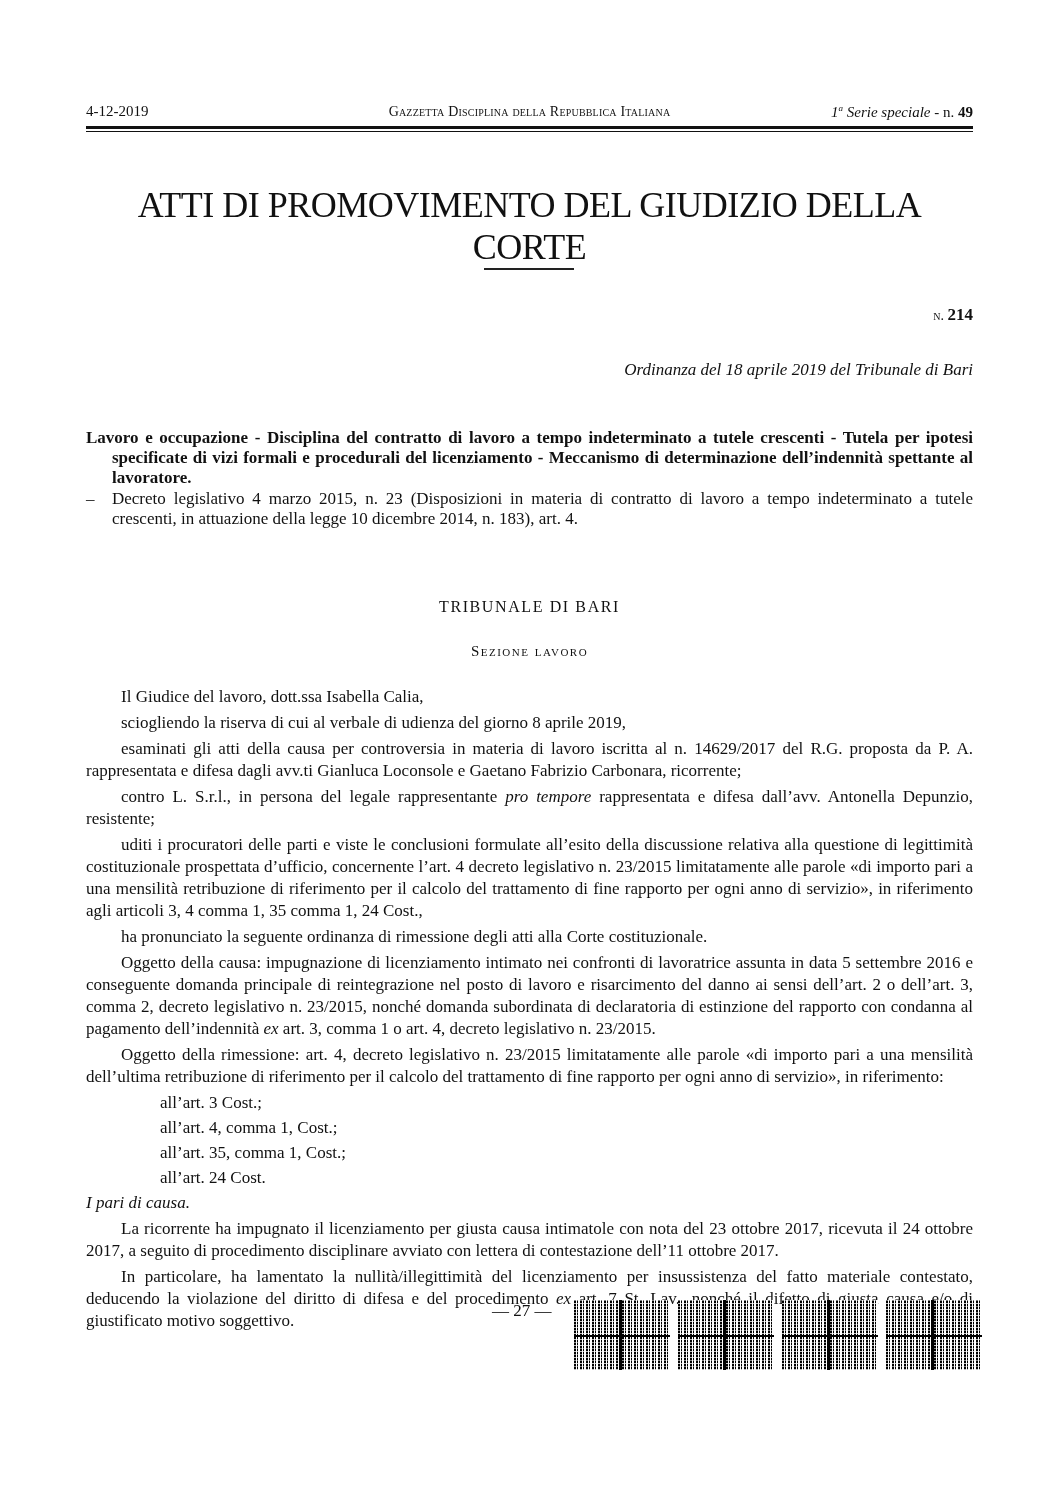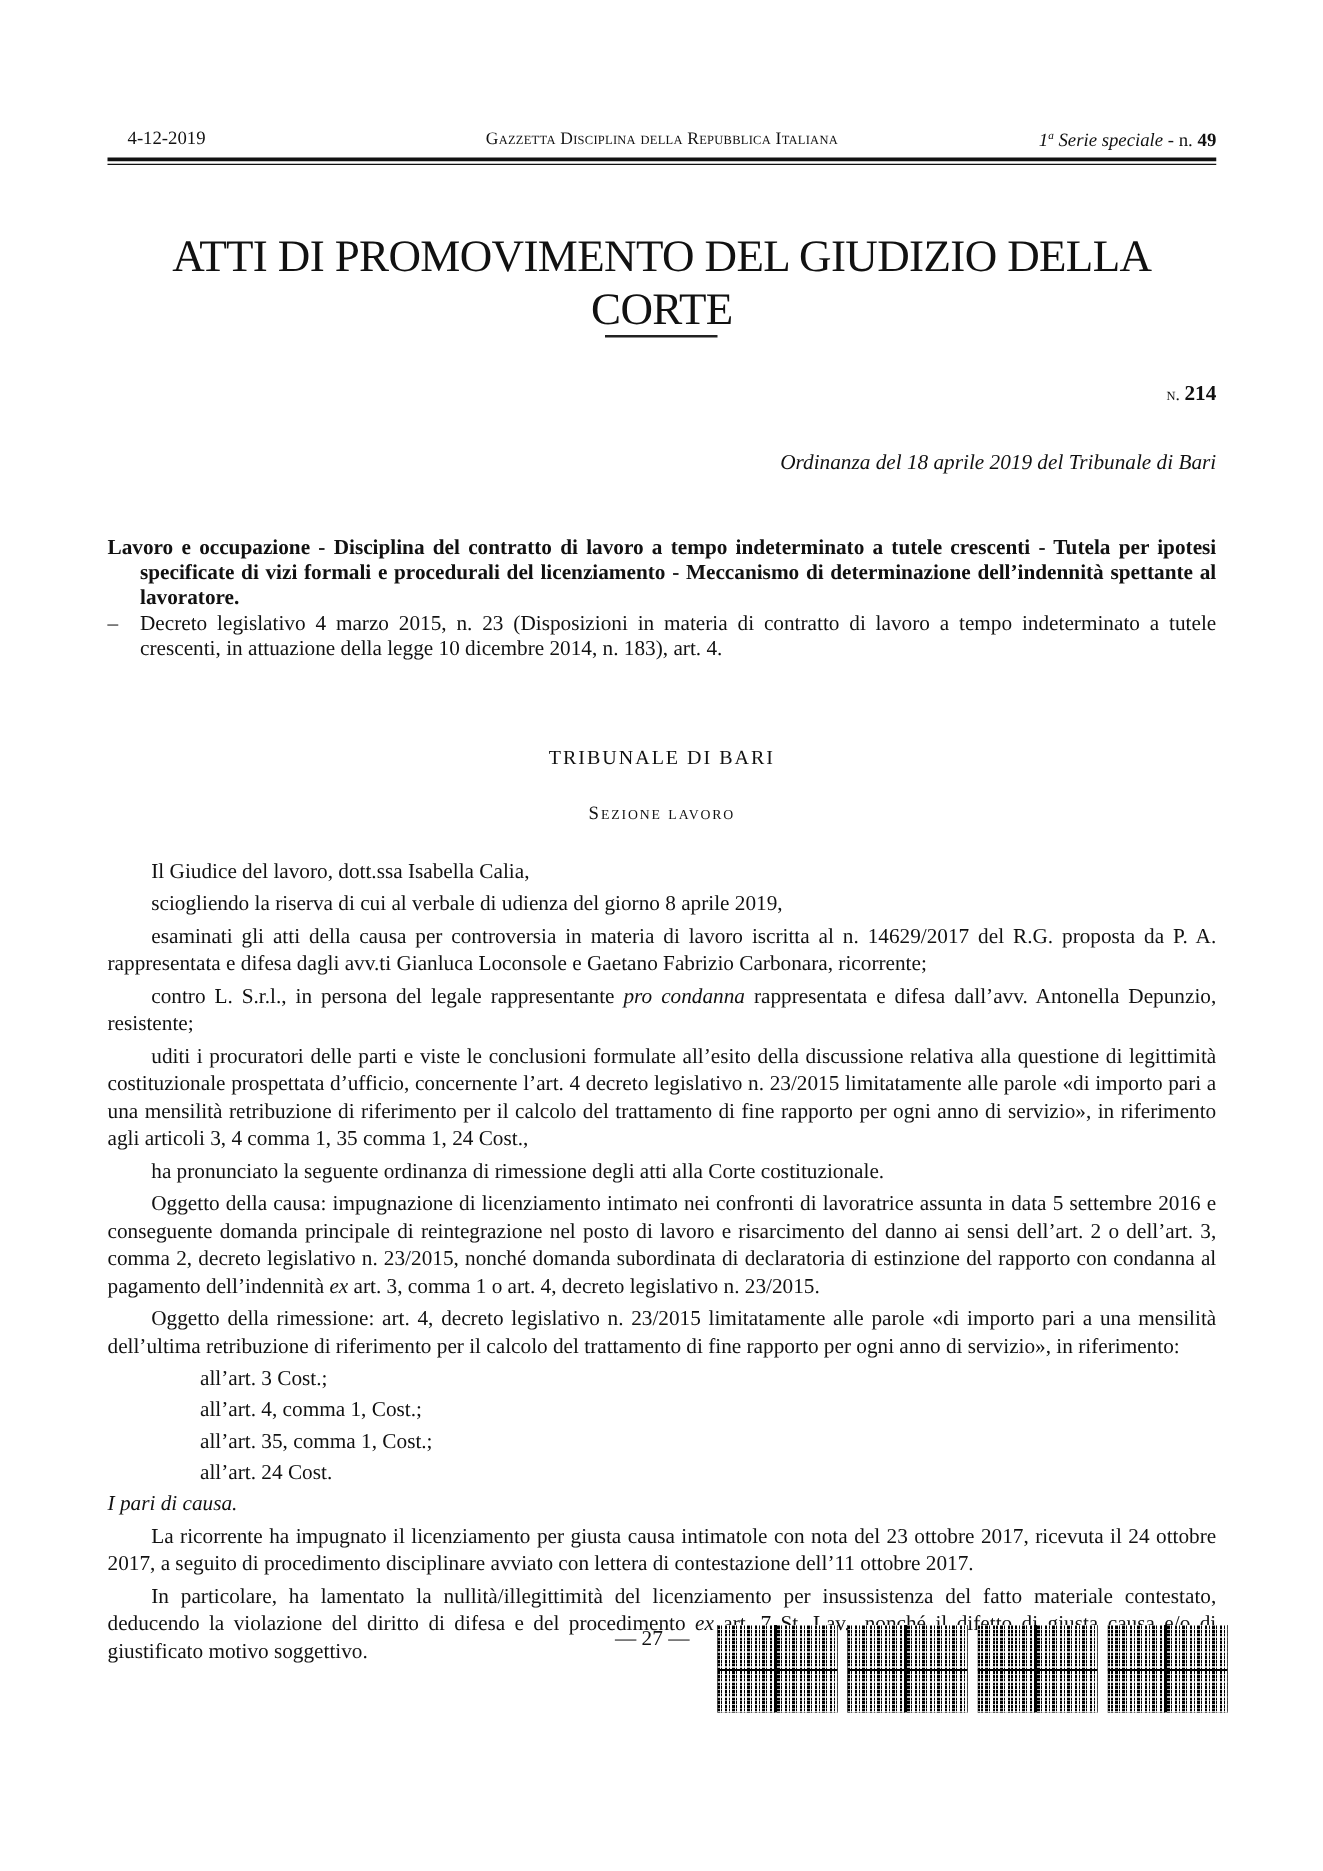--- a/index.html
+++ b/index.html
@@ -2,21 +2,21 @@
 <html><head>
 <meta charset="utf-8">
 <style>
   html, body { margin: 0; padding: 0; background: #ffffff; }
   body { width: 1058px; height: 1497px; position: relative; overflow: hidden;
          font-family: "Liberation Serif", "DejaVu Serif", serif; color: #111; }
   .page { position: absolute; left: 86px; top: 0; width: 887px; }
 
   
   .hdr { position: absolute; top: 103px; left: 0; width: 887px; height: 22px; font-size: 15px; }
-  .hdr .date { position: absolute; left: 0; top: 0; margin-left: 16px; }
+  .hdr .date { position: absolute; left: 0; top: 0; }
   .hdr .gaz { position: absolute; left: 0; width: 887px; text-align: center; top: 1px; font-variant: small-caps; font-size: 14px; letter-spacing: 0.2px; }
   .hdr .serie { position: absolute; right: 0; top: 0; }
   .hdr .serie i { font-style: italic; }
   .hdr .serie b { font-weight: bold; }
   .rule1 { position: absolute; top: 126px; left: 0; width: 887px; height: 3px; background: #111; }
   .rule2 { position: absolute; top: 131px; left: 0; width: 887px; height: 1px; background: #111; }
 
   .title { position: absolute; top: 184px; left: 0; width: 887px; text-align: center; font-size: 36px; letter-spacing: -0.5px; }
   .shortrule { position: absolute; top: 268px; left: 398px; width: 90px; height: 2px; background: #222; }
   .num { position: absolute; top: 305px; left: 0; width: 887px; text-align: right; font-size: 17px; }
@@ -83,21 +83,21 @@
     </div>
   </div>
 
   <div class="court">TRIBUNALE DI BARI</div>
   <div class="sez">Sezione lavoro</div>
 
   <div class="body">
     <p>Il Giudice del lavoro, dott.ssa Isabella Calia,</p>
     <p>sciogliendo la riserva di cui al verbale di udienza del giorno 8 aprile 2019,</p>
     <p>esaminati gli atti della causa per controversia in materia di lavoro iscritta al n. 14629/2017 del R.G. proposta da P. A. rappresentata e difesa dagli avv.ti Gianluca Loconsole e Gaetano Fabrizio Carbonara, ricorrente;</p>
-    <p><span>contro L. S.r.l., in persona del legale rappresentante </span><i>pro condanna</i><span> rappresentata e difesa dall’avv. Antonella Depunzio, resistente;</span></p>
+    <p><span>contro L. S.r.l., in persona del legale rappresentante </span><i>pro tempore</i><span> rappresentata e difesa dall’avv. Antonella Depunzio, resistente;</span></p>
     <p>uditi i procuratori delle parti e viste le conclusioni formulate all’esito della discussione relativa alla questione di legittimità costituzionale prospettata d’ufficio, concernente l’art. 4 decreto legislativo n. 23/2015 limitatamente alle parole «di importo pari a una mensilità retribuzione di riferimento per il calcolo del trattamento di fine rapporto per ogni anno di servizio», in riferimento agli articoli 3, 4 comma 1, 35 comma 1, 24 Cost.,</p>
     <p>ha pronunciato la seguente ordinanza di rimessione degli atti alla Corte costituzionale.</p>
     <p><span>Oggetto della causa: impugnazione di licenziamento intimato nei confronti di lavoratrice assunta in data 5 settembre 2016 e conseguente domanda principale di reintegrazione nel posto di lavoro e risarcimento del danno ai sensi dell’art. 2 o dell’art. 3, comma 2, decreto legislativo n. 23/2015, nonché domanda subordinata di declaratoria di estinzione del rapporto con condanna al pagamento dell’indennità </span><i>ex</i><span> art. 3, comma 1 o art. 4, decreto legislativo n. 23/2015.</span></p>
     <p>Oggetto della rimessione: art. 4, decreto legislativo n. 23/2015 limitatamente alle parole «di importo pari a una mensilità dell’ultima retribuzione di riferimento per il calcolo del trattamento di fine rapporto per ogni anno di servizio», in riferimento:</p>
     <p class="list">all’art. 3 Cost.;</p>
     <p class="list">all’art. 4, comma 1, Cost.;</p>
     <p class="list">all’art. 35, comma 1, Cost.;</p>
     <p class="list">all’art. 24 Cost.</p>
     <p class="head">I pari di causa.</p>
     <p>La ricorrente ha impugnato il licenziamento per giusta causa intimatole con nota del 23 ottobre 2017, ricevuta il 24 ottobre 2017, a seguito di procedimento disciplinare avviato con lettera di contestazione dell’11 ottobre 2017.</p>

